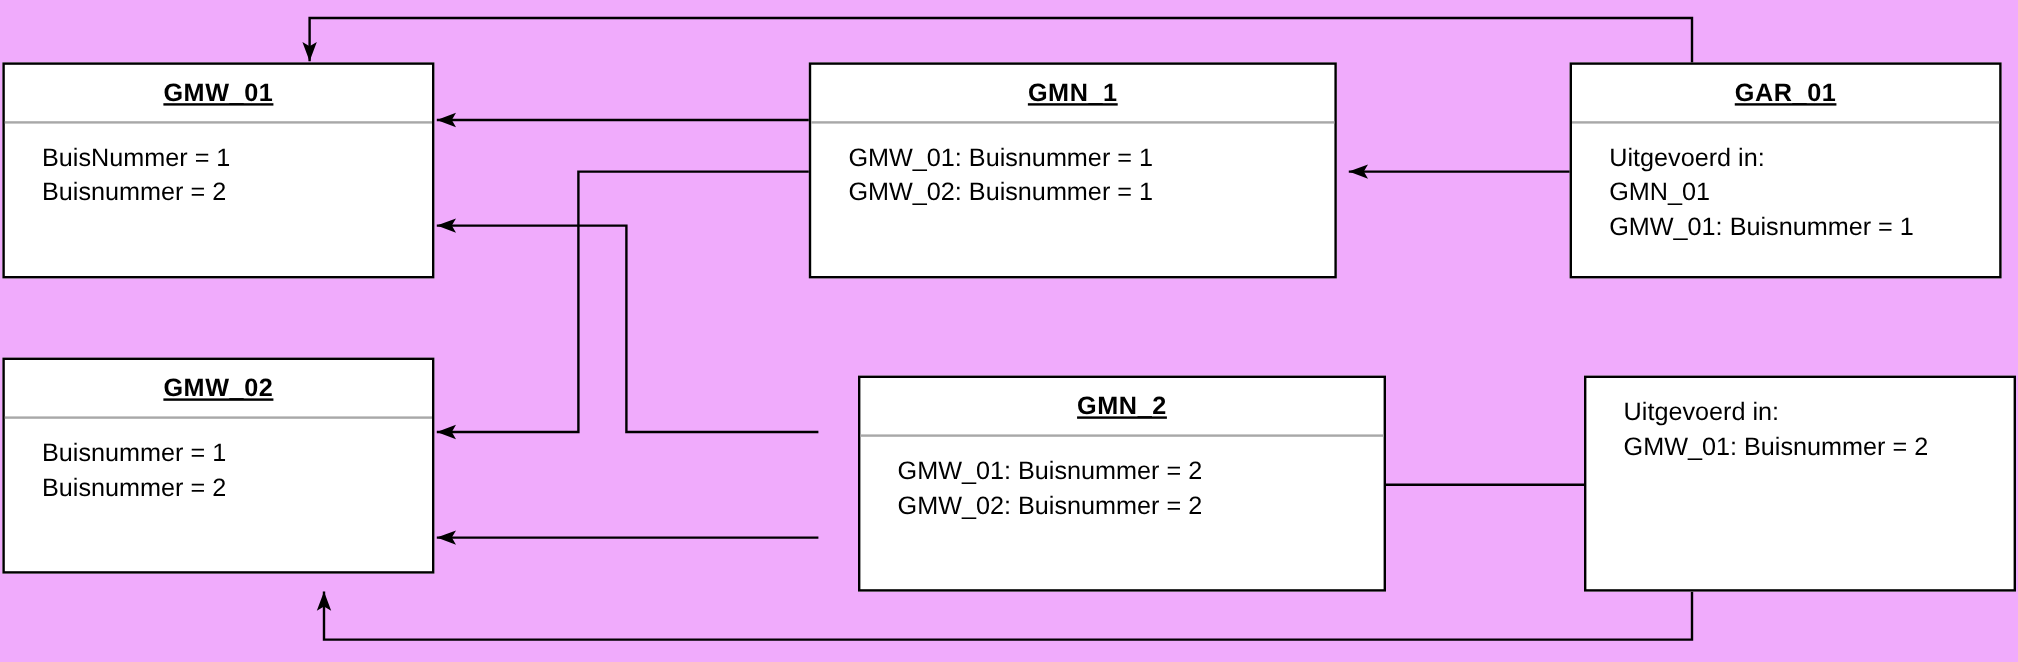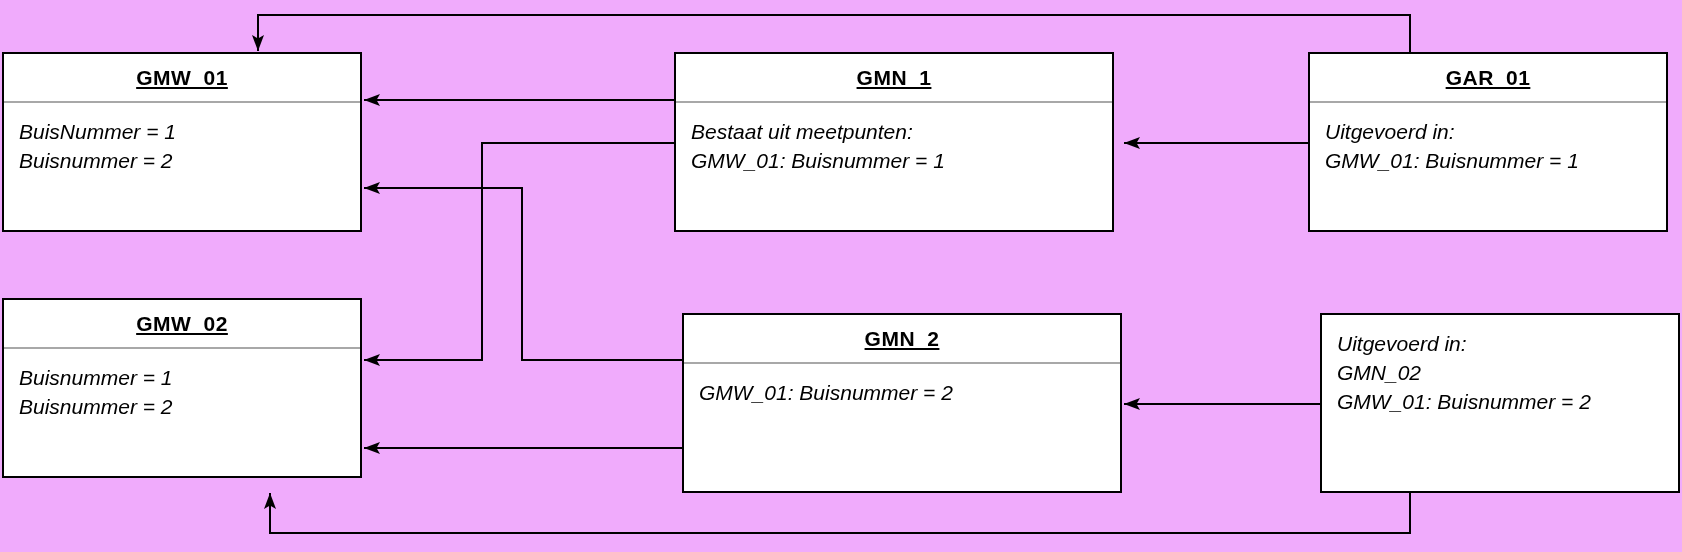--- a/index.html
+++ b/index.html
@@ -31,25 +31,24 @@
     display: flex;
     align-items: center;
     justify-content: center;
     font-size: 21px;
     font-weight: bold;
     letter-spacing: 0.5px;
     text-decoration: underline;
     white-space: nowrap;
   }
   .node-body {
-    padding: 14px 15px;
+    padding: 14px 31px;
     font-size: 21px;
     line-height: 29px;
     white-space: nowrap;
-    font-style: italic;
   }
 </style>
 </head>
 <body>
 
 <div class="canvas">
 
   <svg class="edges" width="1682" height="552" viewBox="0 0 1682 552" xmlns="http://www.w3.org/2000/svg">
     <defs>
       <marker id="arrowhead" markerUnits="userSpaceOnUse" markerWidth="18" markerHeight="14" viewBox="0 0 18 14" refX="17" refY="7" orient="auto">
@@ -70,49 +69,50 @@
     <div class="node-title">GMW_01</div>
     <div class="node-body">
       <div>BuisNummer = 1</div>
       <div>Buisnummer = 2</div>
     </div>
   </div>
 
   <div class="node" style="left:674px; top:52px; width:440px; height:180px">
     <div class="node-title">GMN_1</div>
     <div class="node-body">
-      <div>Bestaat uit meetpunten:</div>
       <div>GMW_01: Buisnummer = 1</div>
+      <div>GMW_02: Buisnummer = 1</div>
     </div>
   </div>
 
   <div class="node" style="left:1308px; top:52px; width:360px; height:180px">
     <div class="node-title">GAR_01</div>
     <div class="node-body">
       <div>Uitgevoerd in:</div>
+      <div>GMN_01</div>
       <div>GMW_01: Buisnummer = 1</div>
     </div>
   </div>
 
   <div class="node" style="left:2px; top:298px; width:360px; height:180px">
     <div class="node-title">GMW_02</div>
     <div class="node-body">
       <div>Buisnummer = 1</div>
       <div>Buisnummer = 2</div>
     </div>
   </div>
 
-  <div class="node" style="left:682px; top:313px; width:440px; height:180px">
+  <div class="node" style="left:715px; top:313px; width:440px; height:180px">
     <div class="node-title">GMN_2</div>
     <div class="node-body">
       <div>GMW_01: Buisnummer = 2</div>
+      <div>GMW_02: Buisnummer = 2</div>
     </div>
   </div>
 
   <div class="node" style="left:1320px; top:313px; width:360px; height:180px">
     <div class="node-body">
       <div>Uitgevoerd in:</div>
-      <div>GMN_02</div>
       <div>GMW_01: Buisnummer = 2</div>
     </div>
   </div>
 
 </div>
 
 </body></html>

